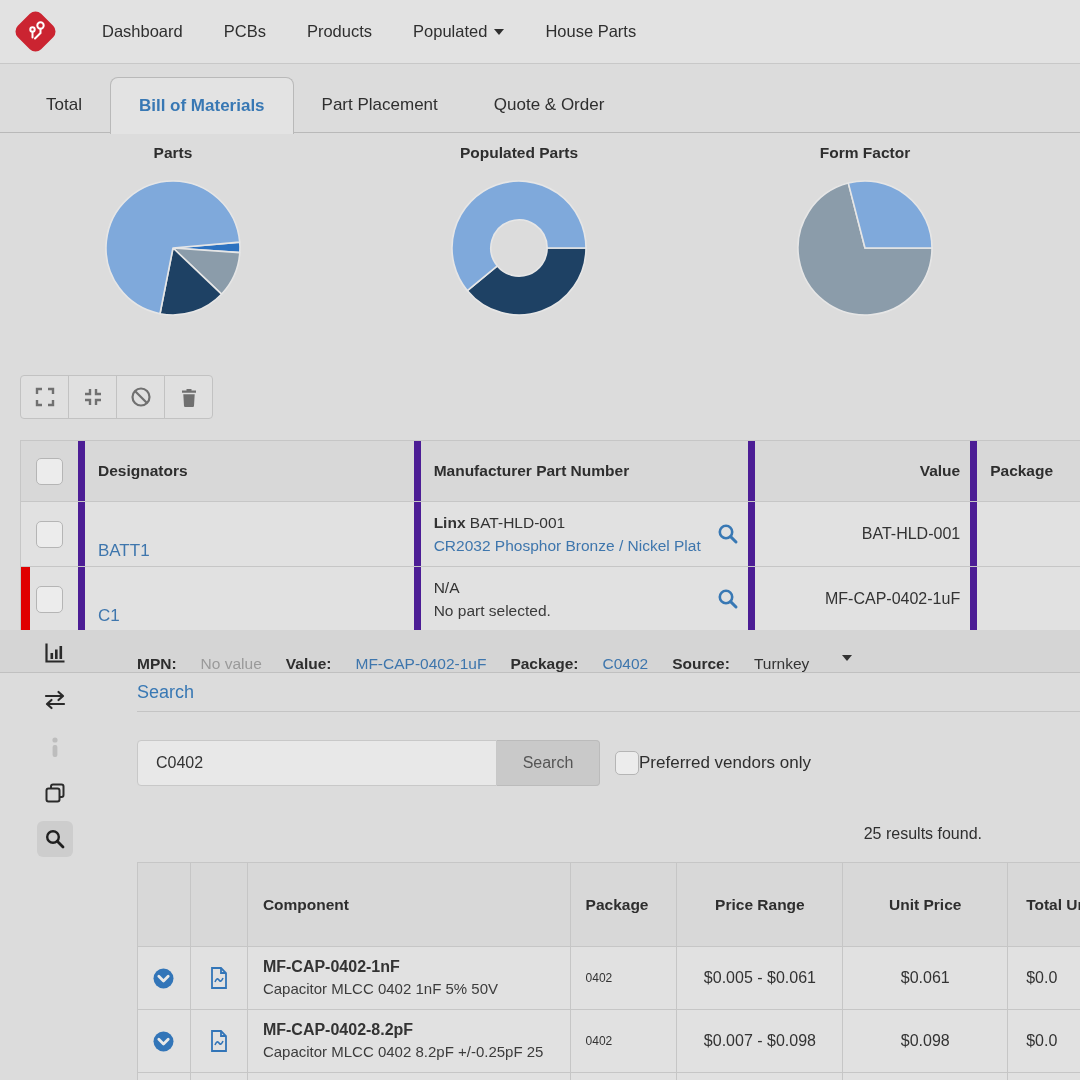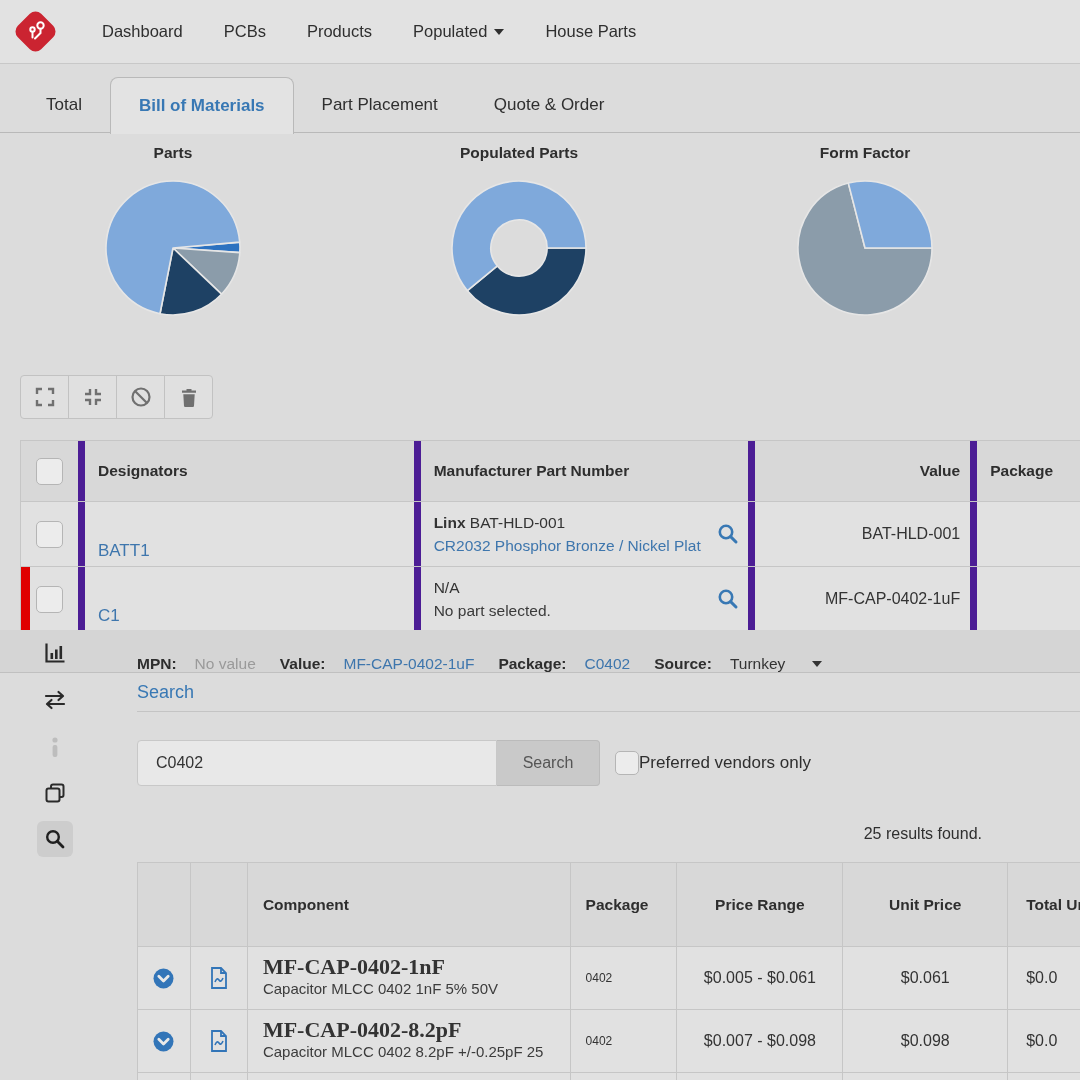--- a/index.html
+++ b/index.html
@@ -60,21 +60,21 @@
   .des-link { font-size:17px;margin-top:34px; }
   .mpn-text { flex:1; overflow:hidden; white-space:nowrap; line-height:23px; font-size:15.5px; }
   .mpn-l2-link { color:#3e76ad; }
   .mpn-l2-muted { color:#3a3a3a; }
   .val-text { font-size:16px; }
   .flag { position:absolute; left:0; top:0; width:9px; height:100%; background:#e00000; }
   
   #detailbar { position:absolute; top:630px; left:0; width:1080px; height:43px;
     background:#d5d5d5; border-bottom:1px solid #c0c0c0; display:flex; align-items:center;
     padding-left:137px; gap:24px; font-size:15.5px; }
-  .dfield { display:flex; align-items:center; gap:18px;margin-top:25px; }
+  .dfield { display:flex; align-items:flex-start; gap:24px;margin-top:25px; }
   .dlabel { font-weight:bold; color:#2e2e2e; }
   .muted { color:#9a9a9a; }
   .dd-caret { width:0; height:0; border-left:5px solid transparent; border-right:5px solid transparent;
     border-top:6px solid #333; margin-left:9px; }
   .side-ic { position:absolute; left:37px; width:36px; height:36px;
     display:flex; align-items:center; justify-content:center; cursor:pointer; }
   .side-ic.active { background:#cdcdcd; border-radius:6px; }
   #searchtitle { position:absolute; left:137px; top:682px; font-size:18px; color:#3878b4; cursor:pointer; }
   #searchrule { position:absolute; left:137px; top:711px; width:943px; height:1px; background:#c4c4c4; }
   #searchform { position:absolute; left:137px; top:740px; display:flex; align-items:center; }
@@ -97,21 +97,21 @@
   .rcell { border-right:1px solid #c6c6c6; display:flex; align-items:center; }
   .r-ex { width:53px; justify-content:center; }
   .r-pdf { width:57px; justify-content:center; }
   .r-comp { width:323px; padding-left:15px; }
   .r-pkg2 { width:107px; padding-left:15px; font-size:12px; }
   .r-price { width:166px; justify-content:center; font-size:16px; }
   .r-unit { width:165px; justify-content:center; font-size:16px; }
   .r-total { width:161px; padding-left:18px; font-size:16px; }
   .hdr2 .rcell { font-weight:bold; font-size:15.5px; color:#2e2e2e; }
   .comp-block { line-height:22px; overflow:hidden; white-space:nowrap; }
-  .comp-name { font-weight:bold; font-size:22px;font-family:Liberation Serif, serif; }
+  .comp-name { font-weight:bold; font-size:16px; }
   .comp-desc { font-size:15px; color:#3c3c3c; }
 </style>
 </head>
 <body>
 
 <div id="navbar">
   <div id="logo">
     <div class="diamond"></div>
     <svg width="33" height="33" viewBox="0 0 33 33">
       <circle cx="21.5" cy="10.5" r="3.2" fill="none" stroke="#fff" stroke-width="2"></circle>

